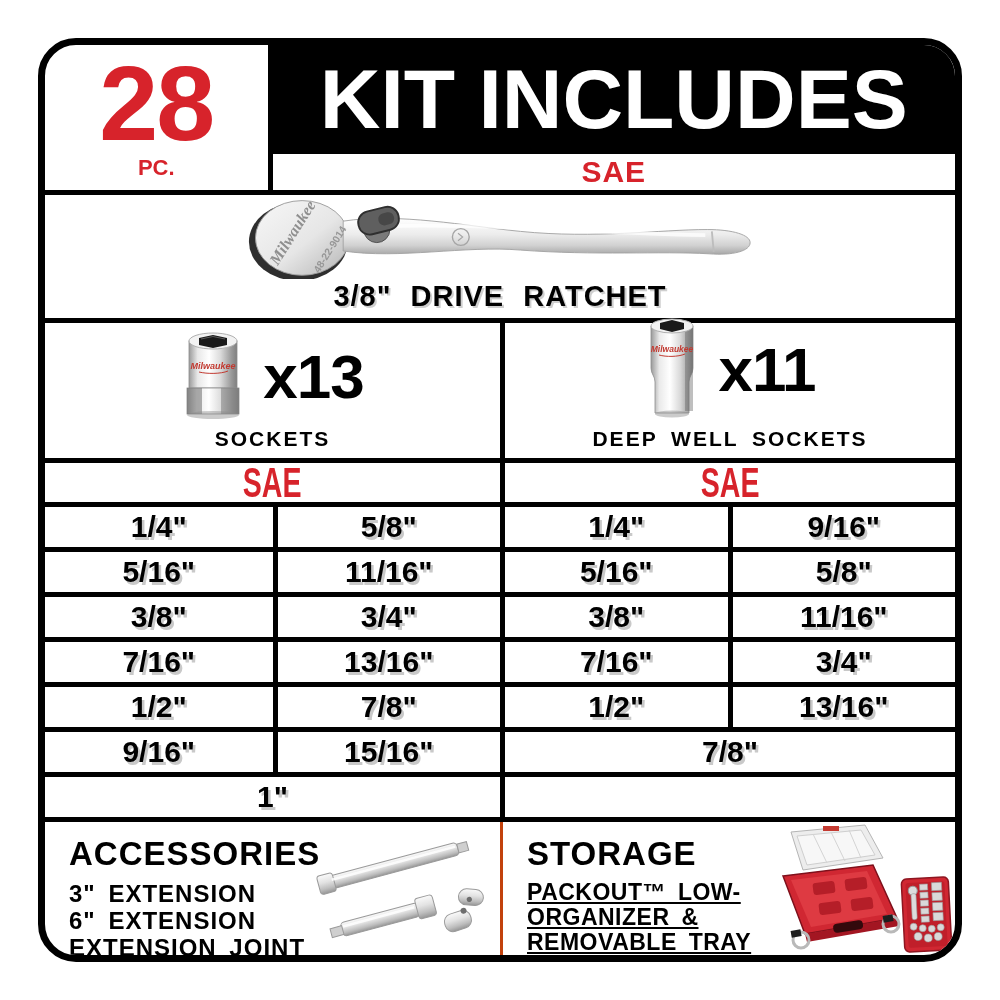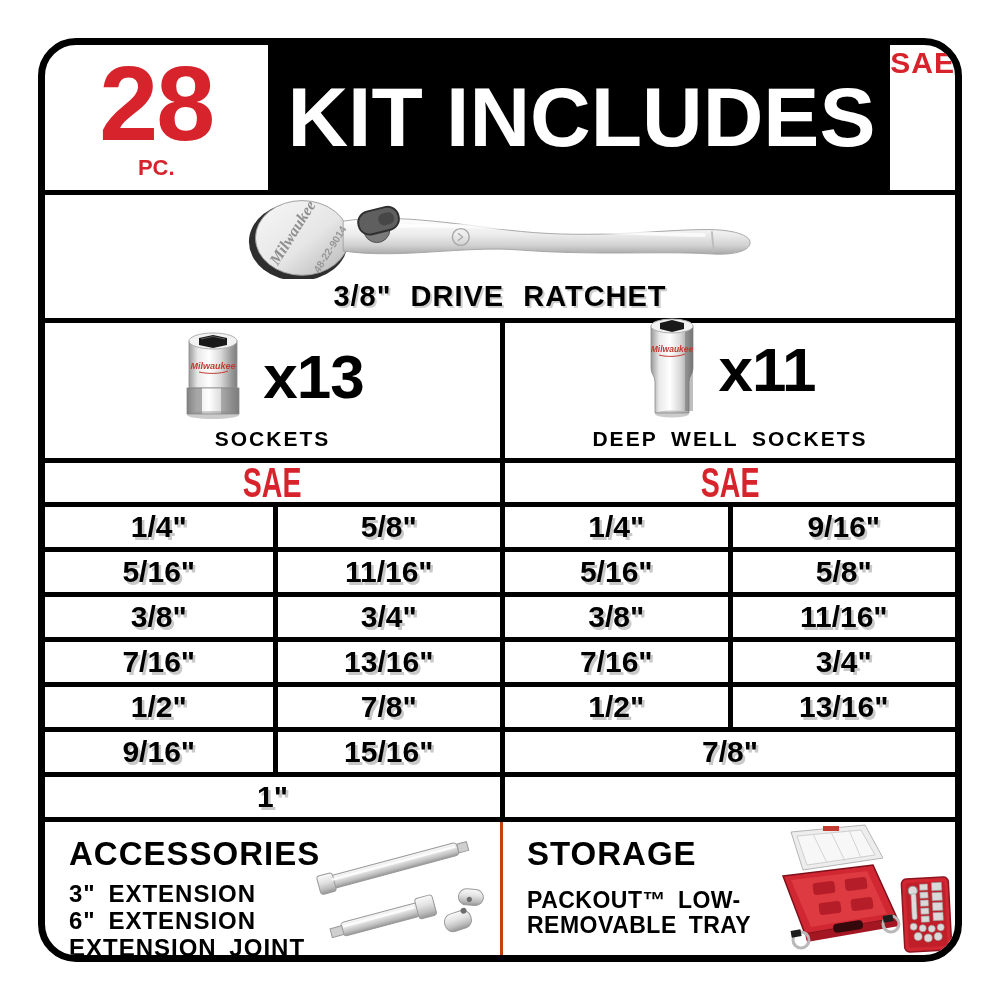--- a/index.html
+++ b/index.html
@@ -9,21 +9,21 @@
          border:7px solid #000;border-radius:38px;box-sizing:border-box;overflow:hidden;
          display:flex;flex-direction:column;}
   .frame *{box-sizing:border-box;}
 
   
   .header-row{height:150px;display:flex;border-bottom:5px solid #000;flex:none;}
   .pc-cell{width:25%;border-right:5px solid #000;display:flex;flex-direction:column;
            align-items:center;justify-content:center;padding-top:6px;}
   .count{font-size:106px;line-height:.82;color:var(--red);letter-spacing:-2px;}
   .unit{font-size:22px;color:var(--red);margin-top:8px;letter-spacing:0;}
-  .header-right{flex:1;display:flex;}
+  .header-right{flex:1;display:flex;flex-direction:column;}
   .black-bar{flex:1;background:#000;color:#fff;display:flex;align-items:center;justify-content:center;
              font-size:84px;letter-spacing:0;}
   .sae-strip{height:36px;display:flex;align-items:center;justify-content:center;
              color:var(--red);font-size:30px;letter-spacing:1px;}
 
   
   .ratchet-row{height:128px;border-bottom:5px solid #000;flex:none;display:flex;flex-direction:column;
                align-items:center;justify-content:flex-end;padding-bottom:5px;}
   .ratchet-svg{width:556px;height:90px;display:block;}
   .ratchet-label{font-size:29px;letter-spacing:1px;word-spacing:10px;text-shadow:2px 2px 0 #cfcfcf;margin-top:1px;}
@@ -49,21 +49,21 @@
   .scell.bl{border-left:5px solid #000;}
   .scell.w50{width:50%;}
 
   
   .bottom-row{flex:1;display:flex;}
   .bhalf{width:50%;position:relative;padding:13px 0 0 24px;}
   .bhalf.rb{border-left:3px solid #c2410c;}
   .bheading{font-size:33px;letter-spacing:1px;}
   .blist{margin-top:7px;font-size:24px;line-height:27px;letter-spacing:1px;word-spacing:5px;}
   .sline{font-size:23px;line-height:25px;letter-spacing:.5px;}
-  .slist{margin-top:15px;}
+  .slist{margin-top:7px;text-decoration:underline;}
   .acc-svg{position:absolute;right:8px;top:8px;width:180px;height:120px;}
   .sto-svg{position:absolute;right:2px;top:0;width:192px;height:133px;}
 
   :root{--red:#d7232b;}
 </style>
 </head>
 <body>
 
 <div class="canvas">
   <div class="frame">
@@ -252,20 +252,21 @@
             </g>
             <circle cx="150" cy="81" r="3" fill="#6d6d6d"></circle>
             <circle cx="159" cy="72" r="2.6" fill="#6d6d6d"></circle>
           </g>
         </svg>
       </div>
       <div class="bhalf rb">
         <div class="bheading">STORAGE</div>
         <div class="blist slist">
           <div class="sline">PACKOUT™ LOW-</div>
+          <div class="sline">ORGANIZER &amp;</div>
           <div class="sline">REMOVABLE TRAY</div>
         </div>
         <svg class="sto-svg" viewBox="0 0 192 133">
           <g>
             <polygon points="30,10 104,3 122,36 42,48" fill="#ededed" stroke="#b5b5b5"></polygon>
             <polygon points="36,14 100,8 114,33 46,43" fill="#f7f7f7" stroke="#cfcfcf"></polygon>
             <line x1="52" y1="12" x2="66" y2="41" stroke="#d4d4d4"></line>
             <line x1="70" y1="10" x2="84" y2="39" stroke="#d4d4d4"></line>
             <line x1="88" y1="8" x2="100" y2="36" stroke="#d4d4d4"></line>
             <rect x="62" y="4" width="16" height="5" fill="#c43a31"></rect>

